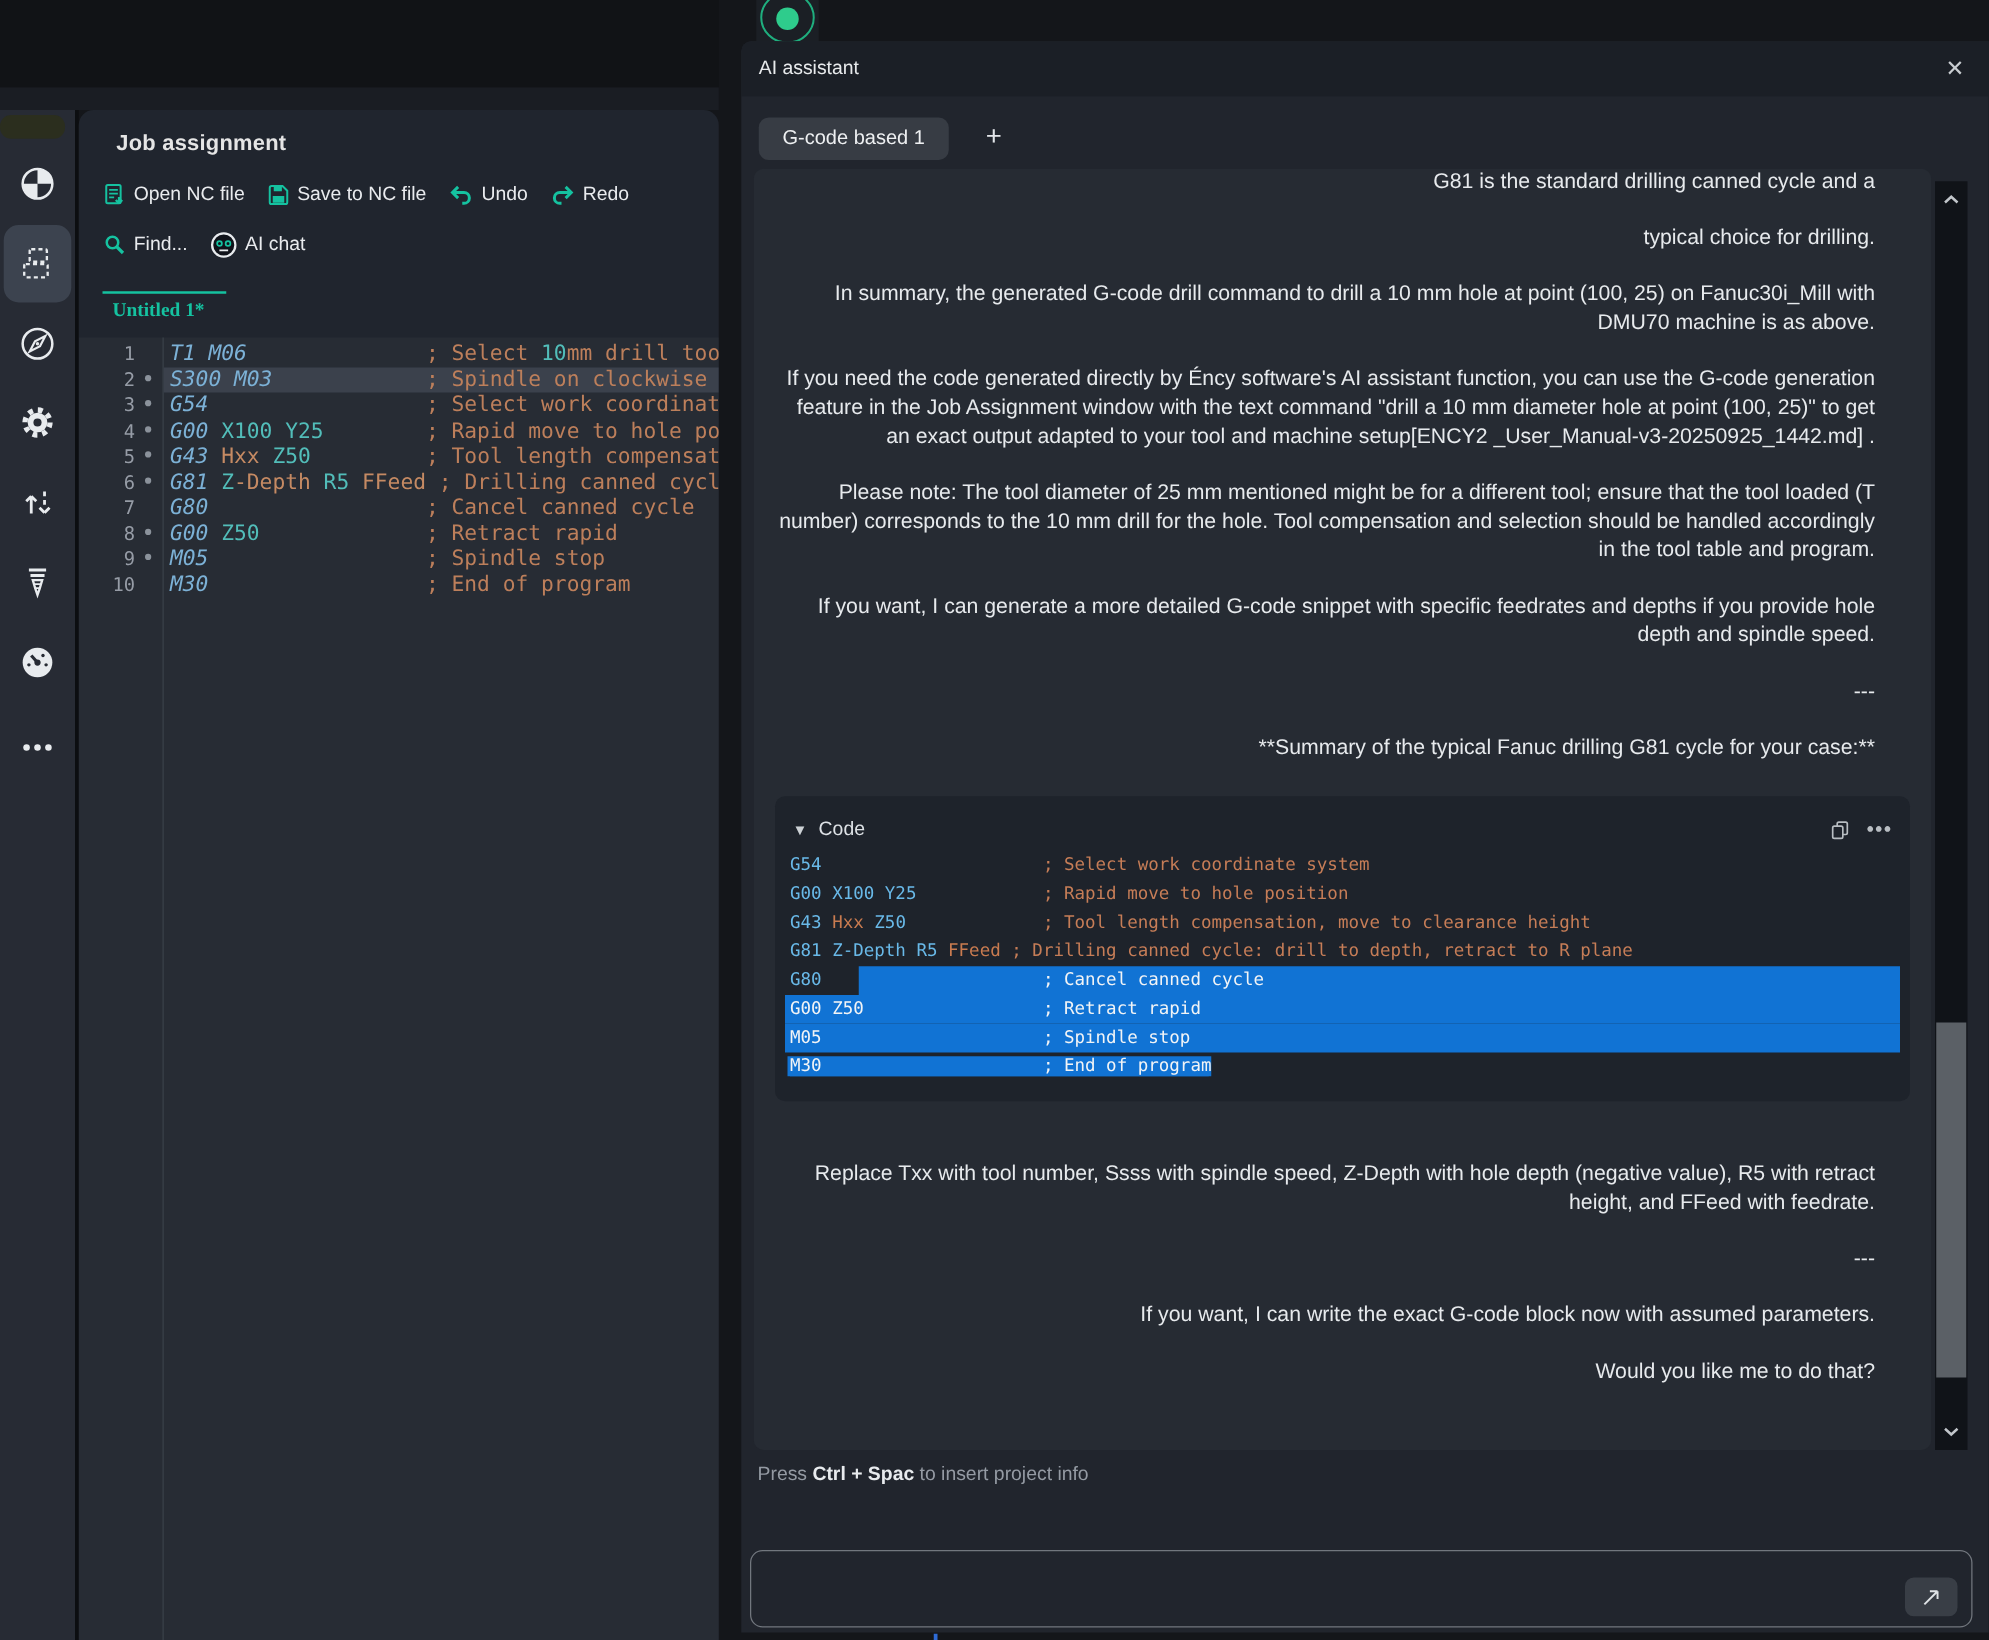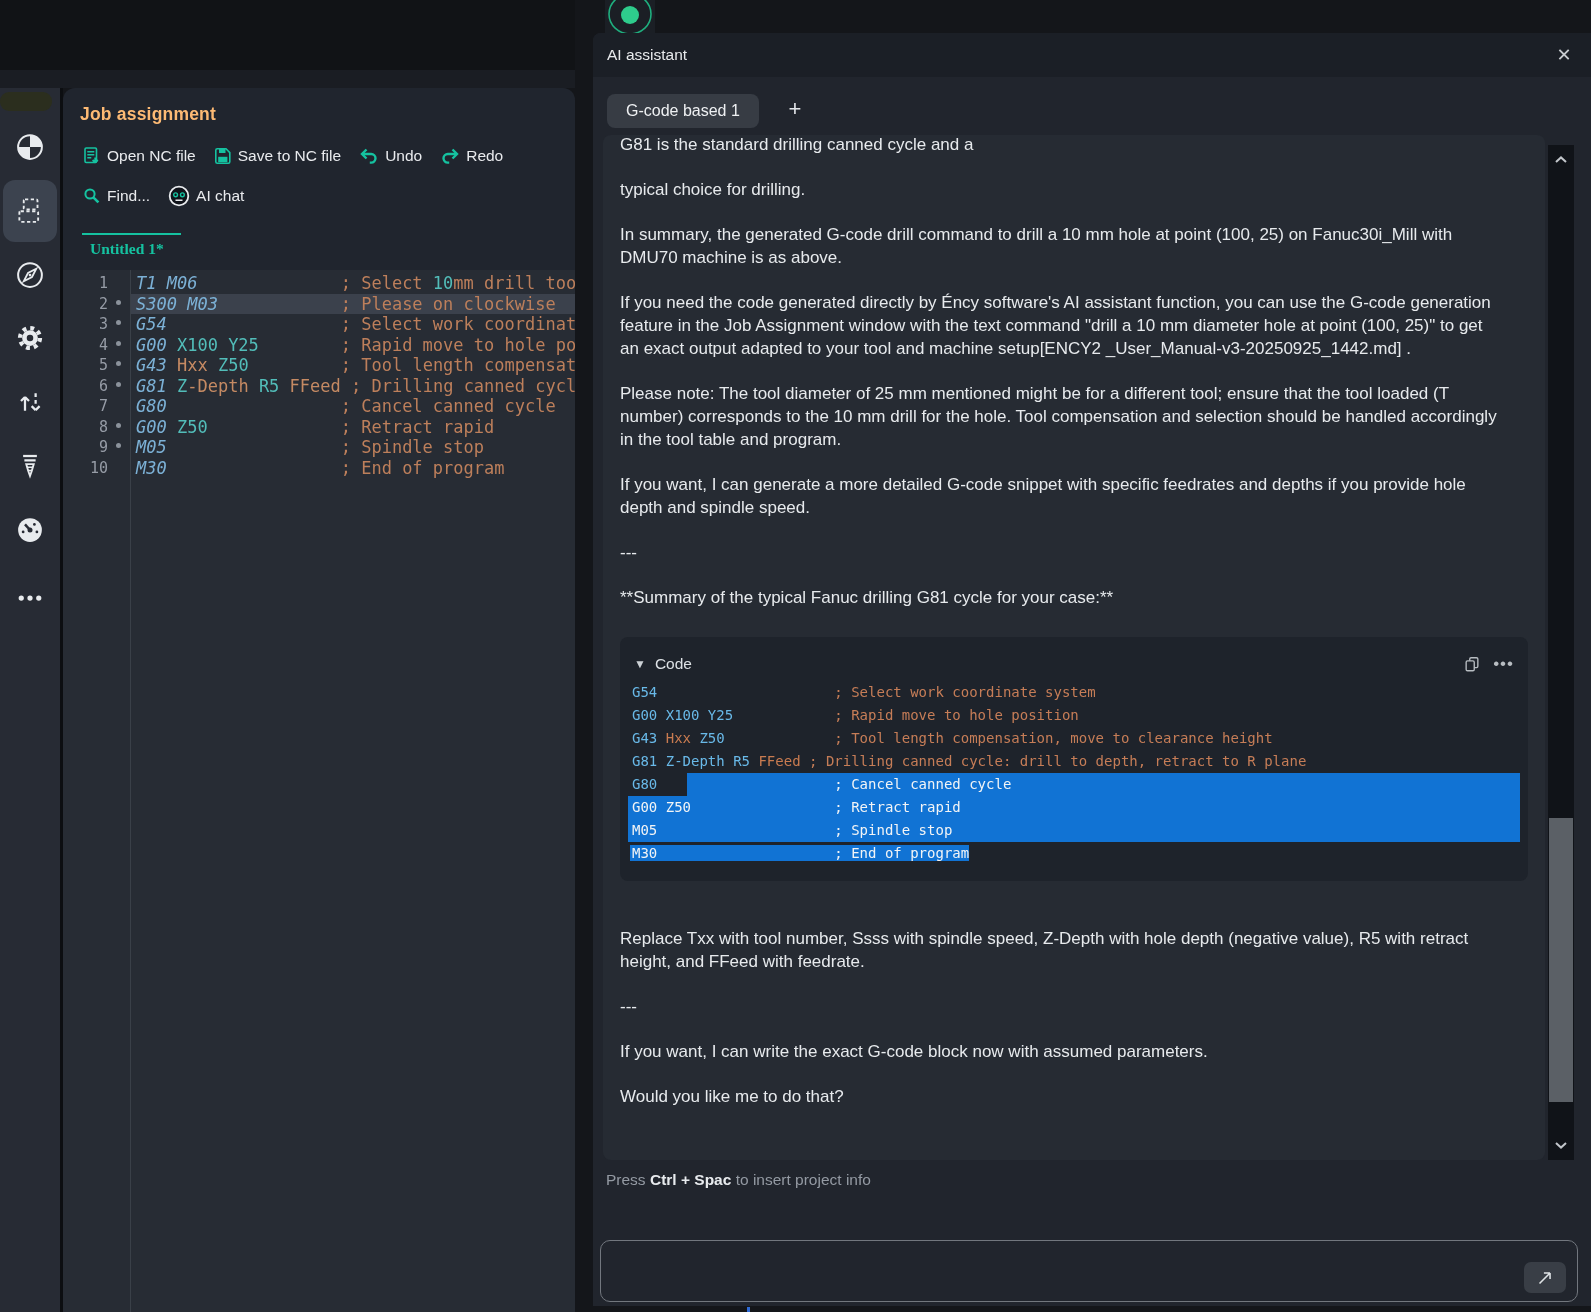--- a/index.html
+++ b/index.html
@@ -18,22 +18,22 @@
   #sidebar .active-bg { position:absolute; left:3px; top:92px; width:54px; height:62px;
     background:#3c434f; border-radius:12px; }
   .s-item { position:absolute; left:9px; width:42px; height:42px; display:flex;
     align-items:center; justify-content:center; }
   .s-item svg { width:30px; height:30px; }
   #vdivider { left:60px; top:88px; width:3px; height:1224px; background:#0c0e11; }
 
   
   #jobpanel { left:63px; top:88px; width:512px; height:1224px; background:#20252e;
     border-radius:12px 12px 0 0; overflow:hidden; }
-  #jp-title { position:absolute; left:17px; top:16px; font-size:17.5px; font-weight:bold;
-    color:#fdba74; letter-spacing:.2px; }
+  #jp-title { position:absolute; left:30px; top:16px; font-size:17.5px; font-weight:bold;
+    color:#e5e5e5; letter-spacing:.2px; }
   .tb-row { position:absolute; left:19px; display:flex; align-items:center; column-gap:17px; }
   #tb-row1 { top:58px; } #tb-row2 { top:96px; }
   .tb-item { display:flex; align-items:center; gap:5px; color:#e9ebee; font-size:15.5px;
     cursor:default; }
   .tb-item svg { display:block; }
   #doctab-line { position:absolute; left:19px; top:145px; width:99px; height:2px; background:#15c2a0; }
   #doctab-label { position:absolute; left:27px; top:152px; color:#15c2a0; font-size:15.5px; font-weight:bold;font-family:Liberation Serif, serif; }
 
   
   #editor { position:absolute; left:0; top:182px; right:0; bottom:0; background:#272c34; }
@@ -65,21 +65,21 @@
     font-size:18px; text-align:center; line-height:26px; cursor:default; }
   #ai-tab { position:absolute; left:14px; top:61px; height:34px; background:#373c44;
     border-radius:8px; color:#eef0f2; font-size:16px; display:flex; align-items:center;
     padding:0 19px; }
   #ai-newtab { position:absolute; left:189px; top:63px; color:#e3e6ea; font-size:22px;
     width:26px; text-align:center; }
 
   
   #chat { position:absolute; left:10px; top:102px; width:942px; height:1025px;
     background:#262b33; border-radius:8px; overflow:hidden; padding:12px 45px 12px 17px; }
-  .msg { margin:0 0 22px; font-size:17px; line-height:23px; color:#e7eaed; white-space:pre-wrap; }
+  .msg { margin:0 0 22px; font-size:17px; line-height:23px; color:#e7eaed; white-space:pre-wrap;text-align:right; }
   .msg.clipped { margin-top:-14px; }
 
   
   #codeblock { margin:28px -28px 46px 0; background:#1e232b; border-radius:8px;
     padding:10px 10px 16px; }
   #cb-header { height:34px; display:flex; align-items:center; gap:9px; color:#dde1e5;
     font-size:15.5px; padding:0 4px; }
   #cb-caret { color:#ccd1d5; font-size:12px; }
   #cb-actions { margin-left:auto; display:flex; align-items:center; gap:12px; color:#b8bdc2; }
   #cb-dots { font-size:17px; letter-spacing:1px; line-height:10px; }
@@ -251,21 +251,21 @@
       <div id="gutterline"></div>
       <div id="edlines">
           <div class="ed-row">
             <span class="num">1</span>
             <span class="code"><span class="c-bl">T1 M06</span><span class="c-pl">              </span><span class="c-cm">; Select </span><span class="c-tl">10</span><span class="c-cm">mm drill tool</span></span>
           </div>
           <div class="ed-row">
             <i class="hlband"></i>
             <span class="num">2</span>
             <span class="dot"></span>
-            <span class="code"><span class="c-bl">S300 M03</span><span class="c-pl">            </span><span class="c-cm">; Please on clockwise</span></span>
+            <span class="code"><span class="c-bl">S300 M03</span><span class="c-pl">            </span><span class="c-cm">; Spindle on clockwise</span></span>
           </div>
           <div class="ed-row">
             <span class="num">3</span>
             <span class="dot"></span>
             <span class="code"><span class="c-bl">G54</span><span class="c-pl">                 </span><span class="c-cm">; Select work coordinate system</span></span>
           </div>
           <div class="ed-row">
             <span class="num">4</span>
             <span class="dot"></span>
             <span class="code"><span class="c-bl">G00 </span><span class="c-tl">X100 Y25</span><span class="c-pl">        </span><span class="c-cm">; Rapid move to hole position</span></span>

